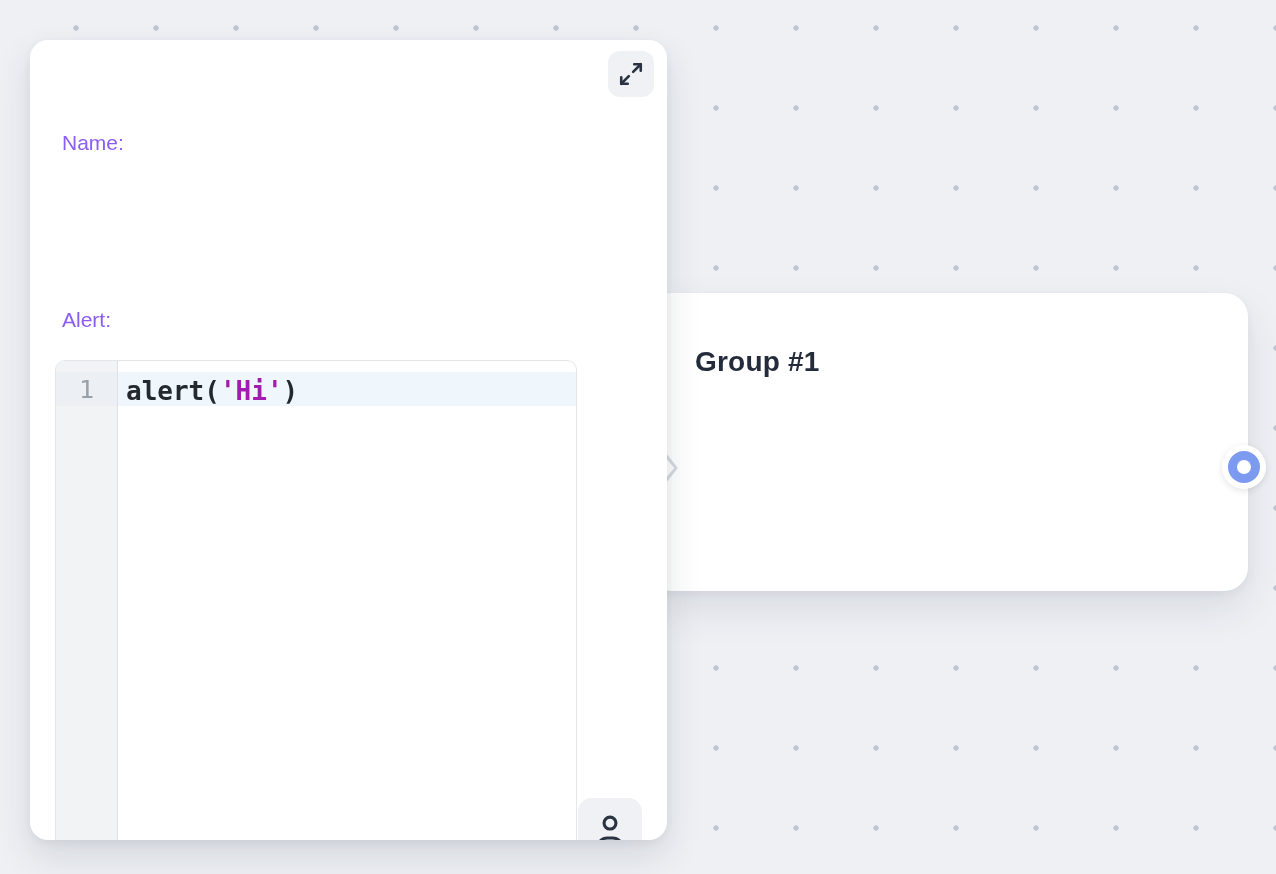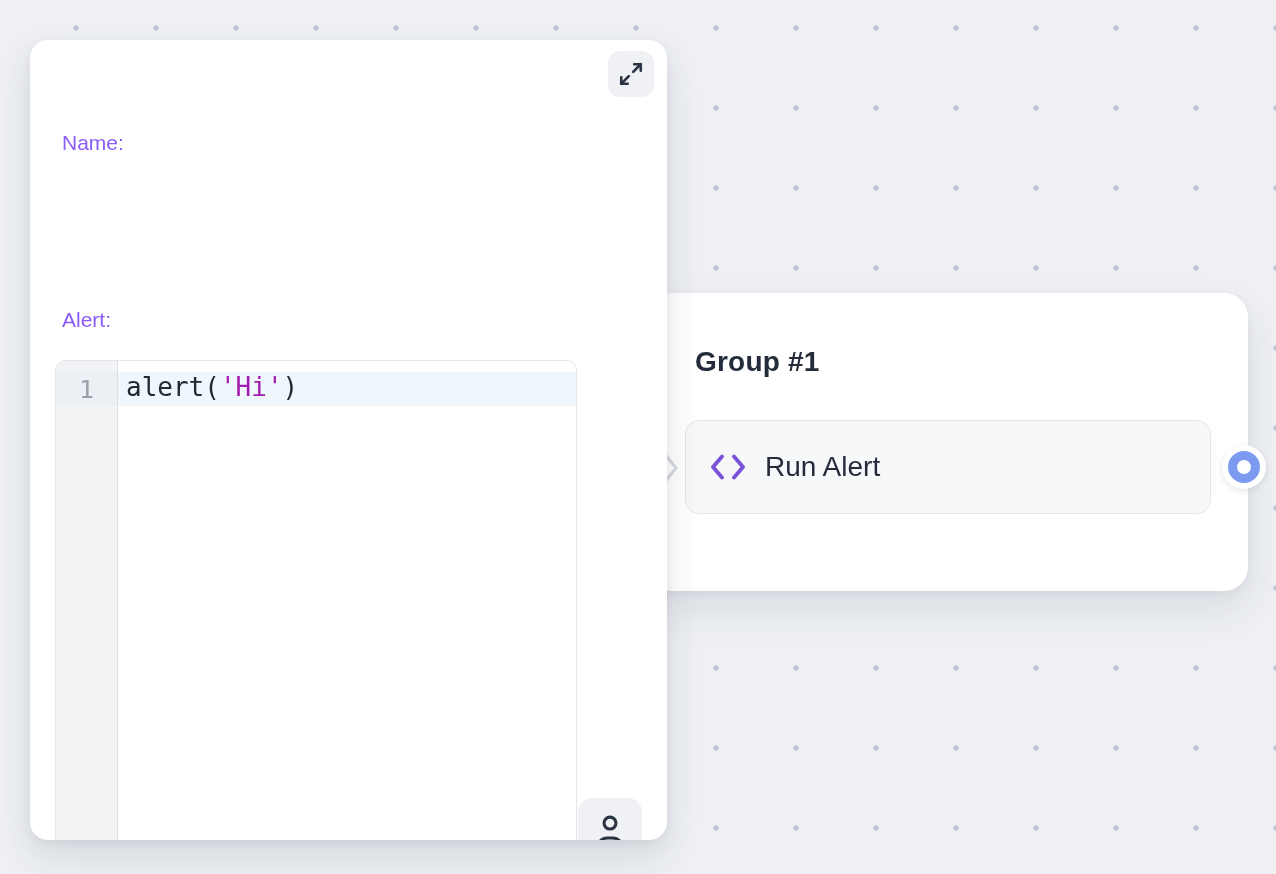--- a/index.html
+++ b/index.html
@@ -76,22 +76,22 @@
   .gutter{
     width:62px;background:#f2f3f5;border-right:1.5px solid #dde0e5;
     flex:none;padding-top:11px;box-sizing:border-box;
   }
   .gutter-cell{
     height:34px;display:flex;align-items:center;justify-content:center;
     font-size:25px;color:#99a0aa;background:#ecf0f5;
   }
   .code-area{flex:1;padding-top:11px;}
   .code-line{
-    height:34px;display:flex;align-items:flex-start;background:#eff6fc;
-    padding-left:8px;font-size:26px;white-space:pre;
+    height:34px;display:flex;align-items:flex-end;background:#eff6fc;
+    padding-left:8px;font-size:26px;white-space:pre;font-weight:bold;
   }
   .tok-plain{color:#24292e;}
   .tok-string{color:#a21caf;}
   .user-btn{
     position:absolute;right:25px;top:758px;width:64px;height:70px;
     background:#f0f1f4;border:none;border-radius:14px;cursor:pointer;
     display:flex;justify-content:center;align-items:flex-start;
     padding:15px 0 0 0;
   }
   svg{display:block;}
@@ -103,27 +103,20 @@
 
 <div class="group-card">
   <div class="group-title">Group #1</div>
 
   <div class="handle-in">
     <svg width="20" height="34" viewBox="0 0 20 34">
       <polyline points="4,2 16,17 4,32" fill="none" stroke="#d6d9e0" stroke-width="3" stroke-linecap="round" stroke-linejoin="round"></polyline>
     </svg>
   </div>
 
-  <div class="node-item">
-    <svg width="36" height="30" viewBox="0 0 24 20">
-      <polyline points="8,3 2,10 8,17" fill="none" stroke="#7a52d6" stroke-width="2.6" stroke-linecap="round" stroke-linejoin="round"></polyline>
-      <polyline points="16,3 22,10 16,17" fill="none" stroke="#7a52d6" stroke-width="2.6" stroke-linecap="round" stroke-linejoin="round"></polyline>
-    </svg>
-    <span class="node-label">Run Alert</span>
-  </div>
 
   <div class="handle-out">
     <div class="handle-out-ring"></div>
   </div>
 </div>
 
 <div class="modal">
 
   <button class="expand-btn">
     <svg width="26" height="26" viewBox="0 0 24 24">

